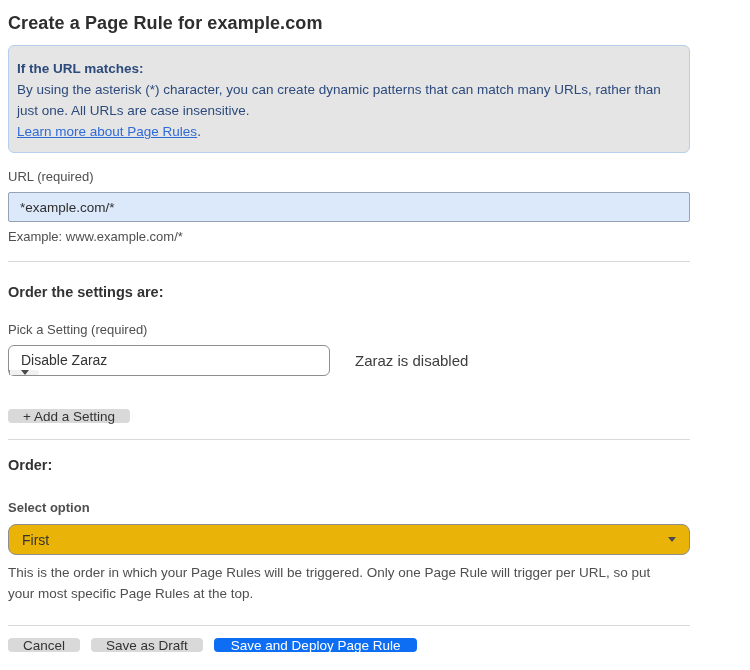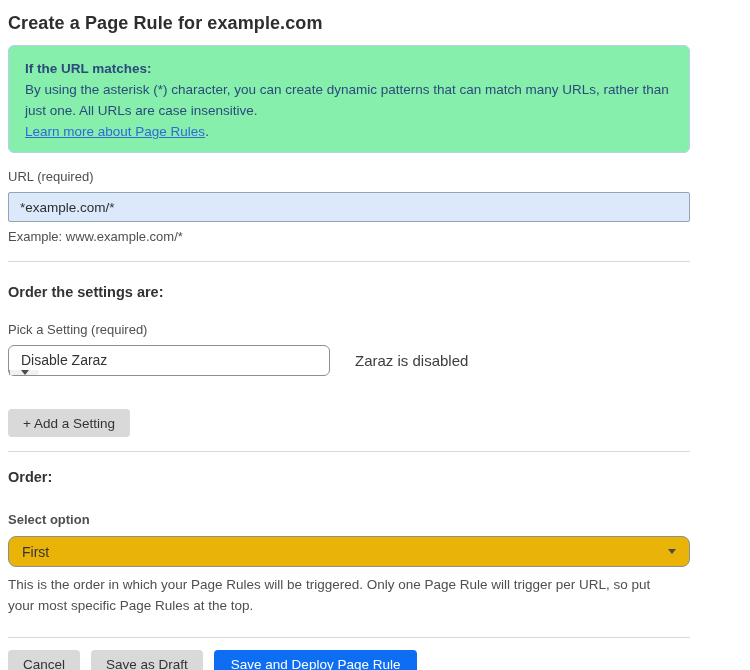--- a/index.html
+++ b/index.html
@@ -11,24 +11,24 @@
     overflow: hidden;
   }
   .page { width: 682px; margin: 0 0 0 8px; padding-top: 11px; }
 
   h1.page-title {
     font-size: 18px; font-weight: bold; color: #2e2e2e;
     line-height: 24px; margin-bottom: 10px; letter-spacing: .1px;
   }
 
   .callout {
-    background: #86efac;
+    background: #e5e5e5;
     border: 1px solid #b7cfec;
     border-radius: 6px;
-    padding: 12px 16px 10px;
+    padding: 12px 8px 10px;
     font-size: 13.5px; line-height: 21px;
     color: #2c4a7c;
   }
   .callout-heading { font-weight: bold; }
   .callout a.link {
     color: #2f6bd8; text-decoration: underline; cursor: pointer;
   }
 
   .field-label {
     font-size: 13px; color: #4f4f4f; margin-top: 16px; line-height: 16px;
@@ -73,21 +73,21 @@
   }
   .caret {
     width: 0; height: 0;
     border-left: 4.5px solid transparent;
     border-right: 4.5px solid transparent;
     border-top: 5.5px solid #4a4a4a;
   }
   .status-text { font-size: 15px; color: #3d3d3d; margin-left: 25px; }
 
   .btn {
-    border: none; border-radius: 4px; height: 28px;
+    border: none; border-radius: 4px; height: 14px;
     font-size: 13.5px; font-family: "Liberation Sans", sans-serif;
     cursor: pointer; color: #333; text-align: center;
   }
   .btn-secondary { background: #d9d9d9; padding: 0 15px; }
   .btn-primary { background: #0d6ef4; color: #ffffff; padding: 0 17px; }
   .add-setting-btn { margin-top: 33px; }
 
   .order-label { margin-top: 26px; font-weight: bold; }
   .select-full {
     margin-top: 8px; width: 100%; height: 31px;

